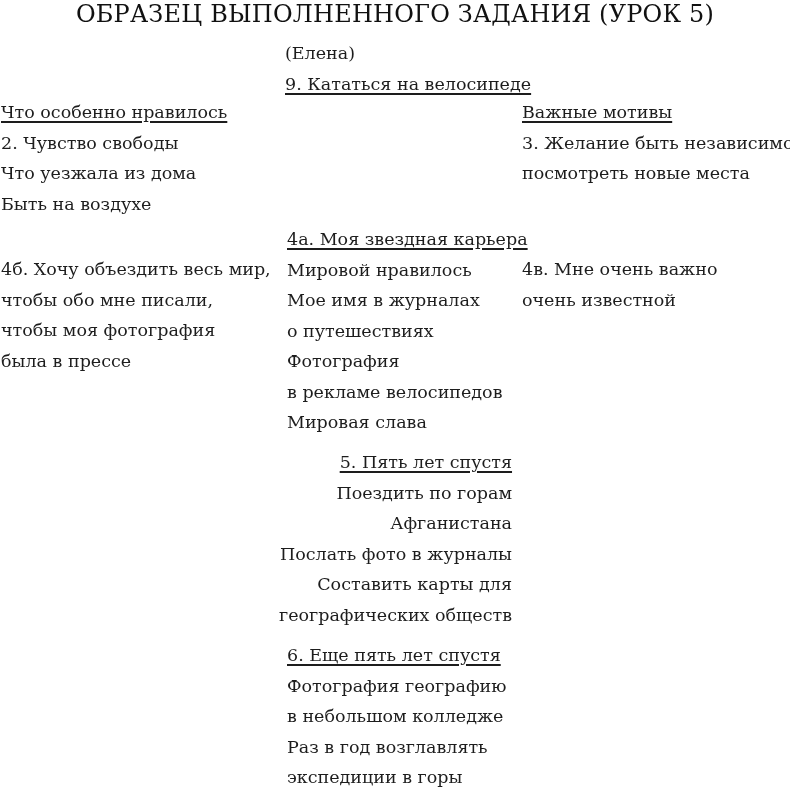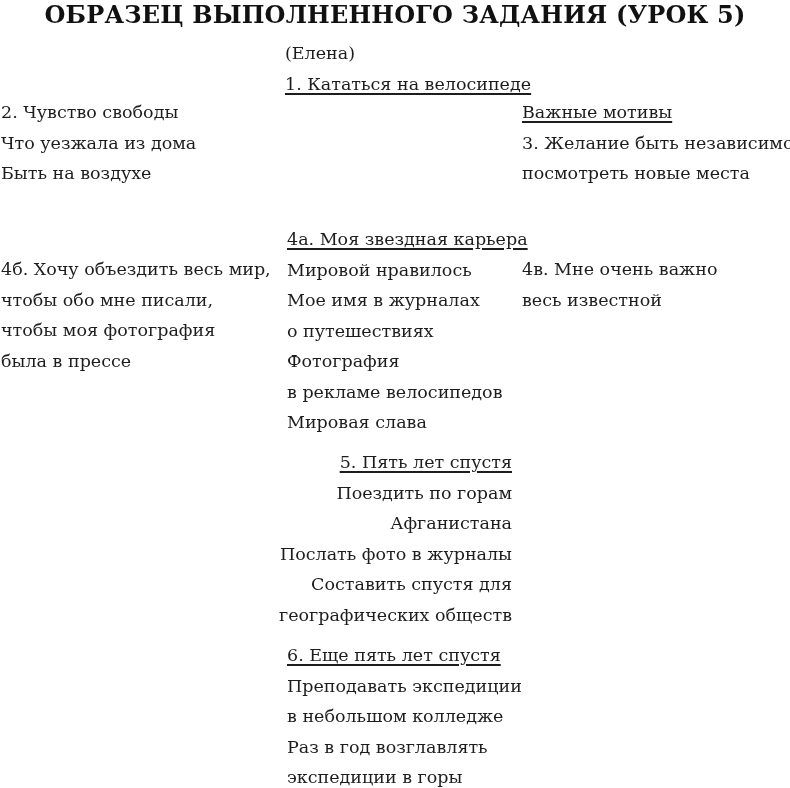--- a/index.html
+++ b/index.html
@@ -11,21 +11,21 @@
     position: relative;
     overflow: hidden;
   }
   .page { position: absolute; inset: 0; width: 790px; height: 788px; }
   .title {
     position: absolute;
     top: 0; left: 0;
     width: 790px;
     text-align: center;
     font-size: 24px;
-    font-weight: bold;
+    font-weight: normal;
     letter-spacing: 0.2px;
     white-space: nowrap;
     color: #111111;
   }
   .block {
     position: absolute;
     font-size: 17.5px;
     line-height: 30.5px;
     white-space: nowrap;
   }
@@ -41,24 +41,25 @@
 
 <div class="page">
 
   <h1 class="title">ОБРАЗЕЦ ВЫПОЛНЕННОГО ЗАДАНИЯ (УРОК 5)</h1>
 
   <div class="block" style="left:285px; top:38px;text-align:right;">
     <span class="line">(Елена)</span>
   </div>
 
   <div class="block" style="left:285px; top:69px;">
-    <span class="line heading">1. Кататься на велосипеде</span>
+    <span class="line heading">9. Кататься на велосипеде</span>
   </div>
 
   <div class="block" style="left:1px; top:97px;">
+    <span class="line heading">Что особенно нравилось</span>
     <span class="line">2. Чувство свободы</span>
     <span class="line">Что уезжала из дома</span>
     <span class="line">Быть на воздухе</span>
   </div>
 
   <div class="block" style="left:522px; top:97px;">
     <span class="line heading">Важные мотивы</span>
     <span class="line">3. Желание быть независимой,</span>
     <span class="line">посмотреть новые места</span>
   </div>
@@ -75,33 +76,33 @@
 
   <div class="block" style="left:1px; top:254px;">
     <span class="line">4б. Хочу объездить весь мир,</span>
     <span class="line">чтобы обо мне писали,</span>
     <span class="line">чтобы моя фотография</span>
     <span class="line">была в прессе</span>
   </div>
 
   <div class="block" style="left:522px; top:254px;">
     <span class="line">4в. Мне очень важно</span>
-    <span class="line">весь известной</span>
+    <span class="line">очень известной</span>
   </div>
 
   <div class="block" style="left:279px; top:447px;text-align:right;">
     <span class="line heading">5. Пять лет спустя</span>
     <span class="line">Поездить по горам</span>
     <span class="line">Афганистана</span>
     <span class="line">Послать фото в журналы</span>
-    <span class="line">Составить спустя для</span>
+    <span class="line">Составить карты для</span>
     <span class="line">географических обществ</span>
   </div>
 
   <div class="block" style="left:287px; top:640px;">
     <span class="line heading">6. Еще пять лет спустя</span>
-    <span class="line">Преподавать экспедиции</span>
+    <span class="line">Фотография географию</span>
     <span class="line">в небольшом колледже</span>
     <span class="line">Раз в год возглавлять</span>
     <span class="line">экспедиции в горы</span>
   </div>
 
 </div>
 
 </body></html>

